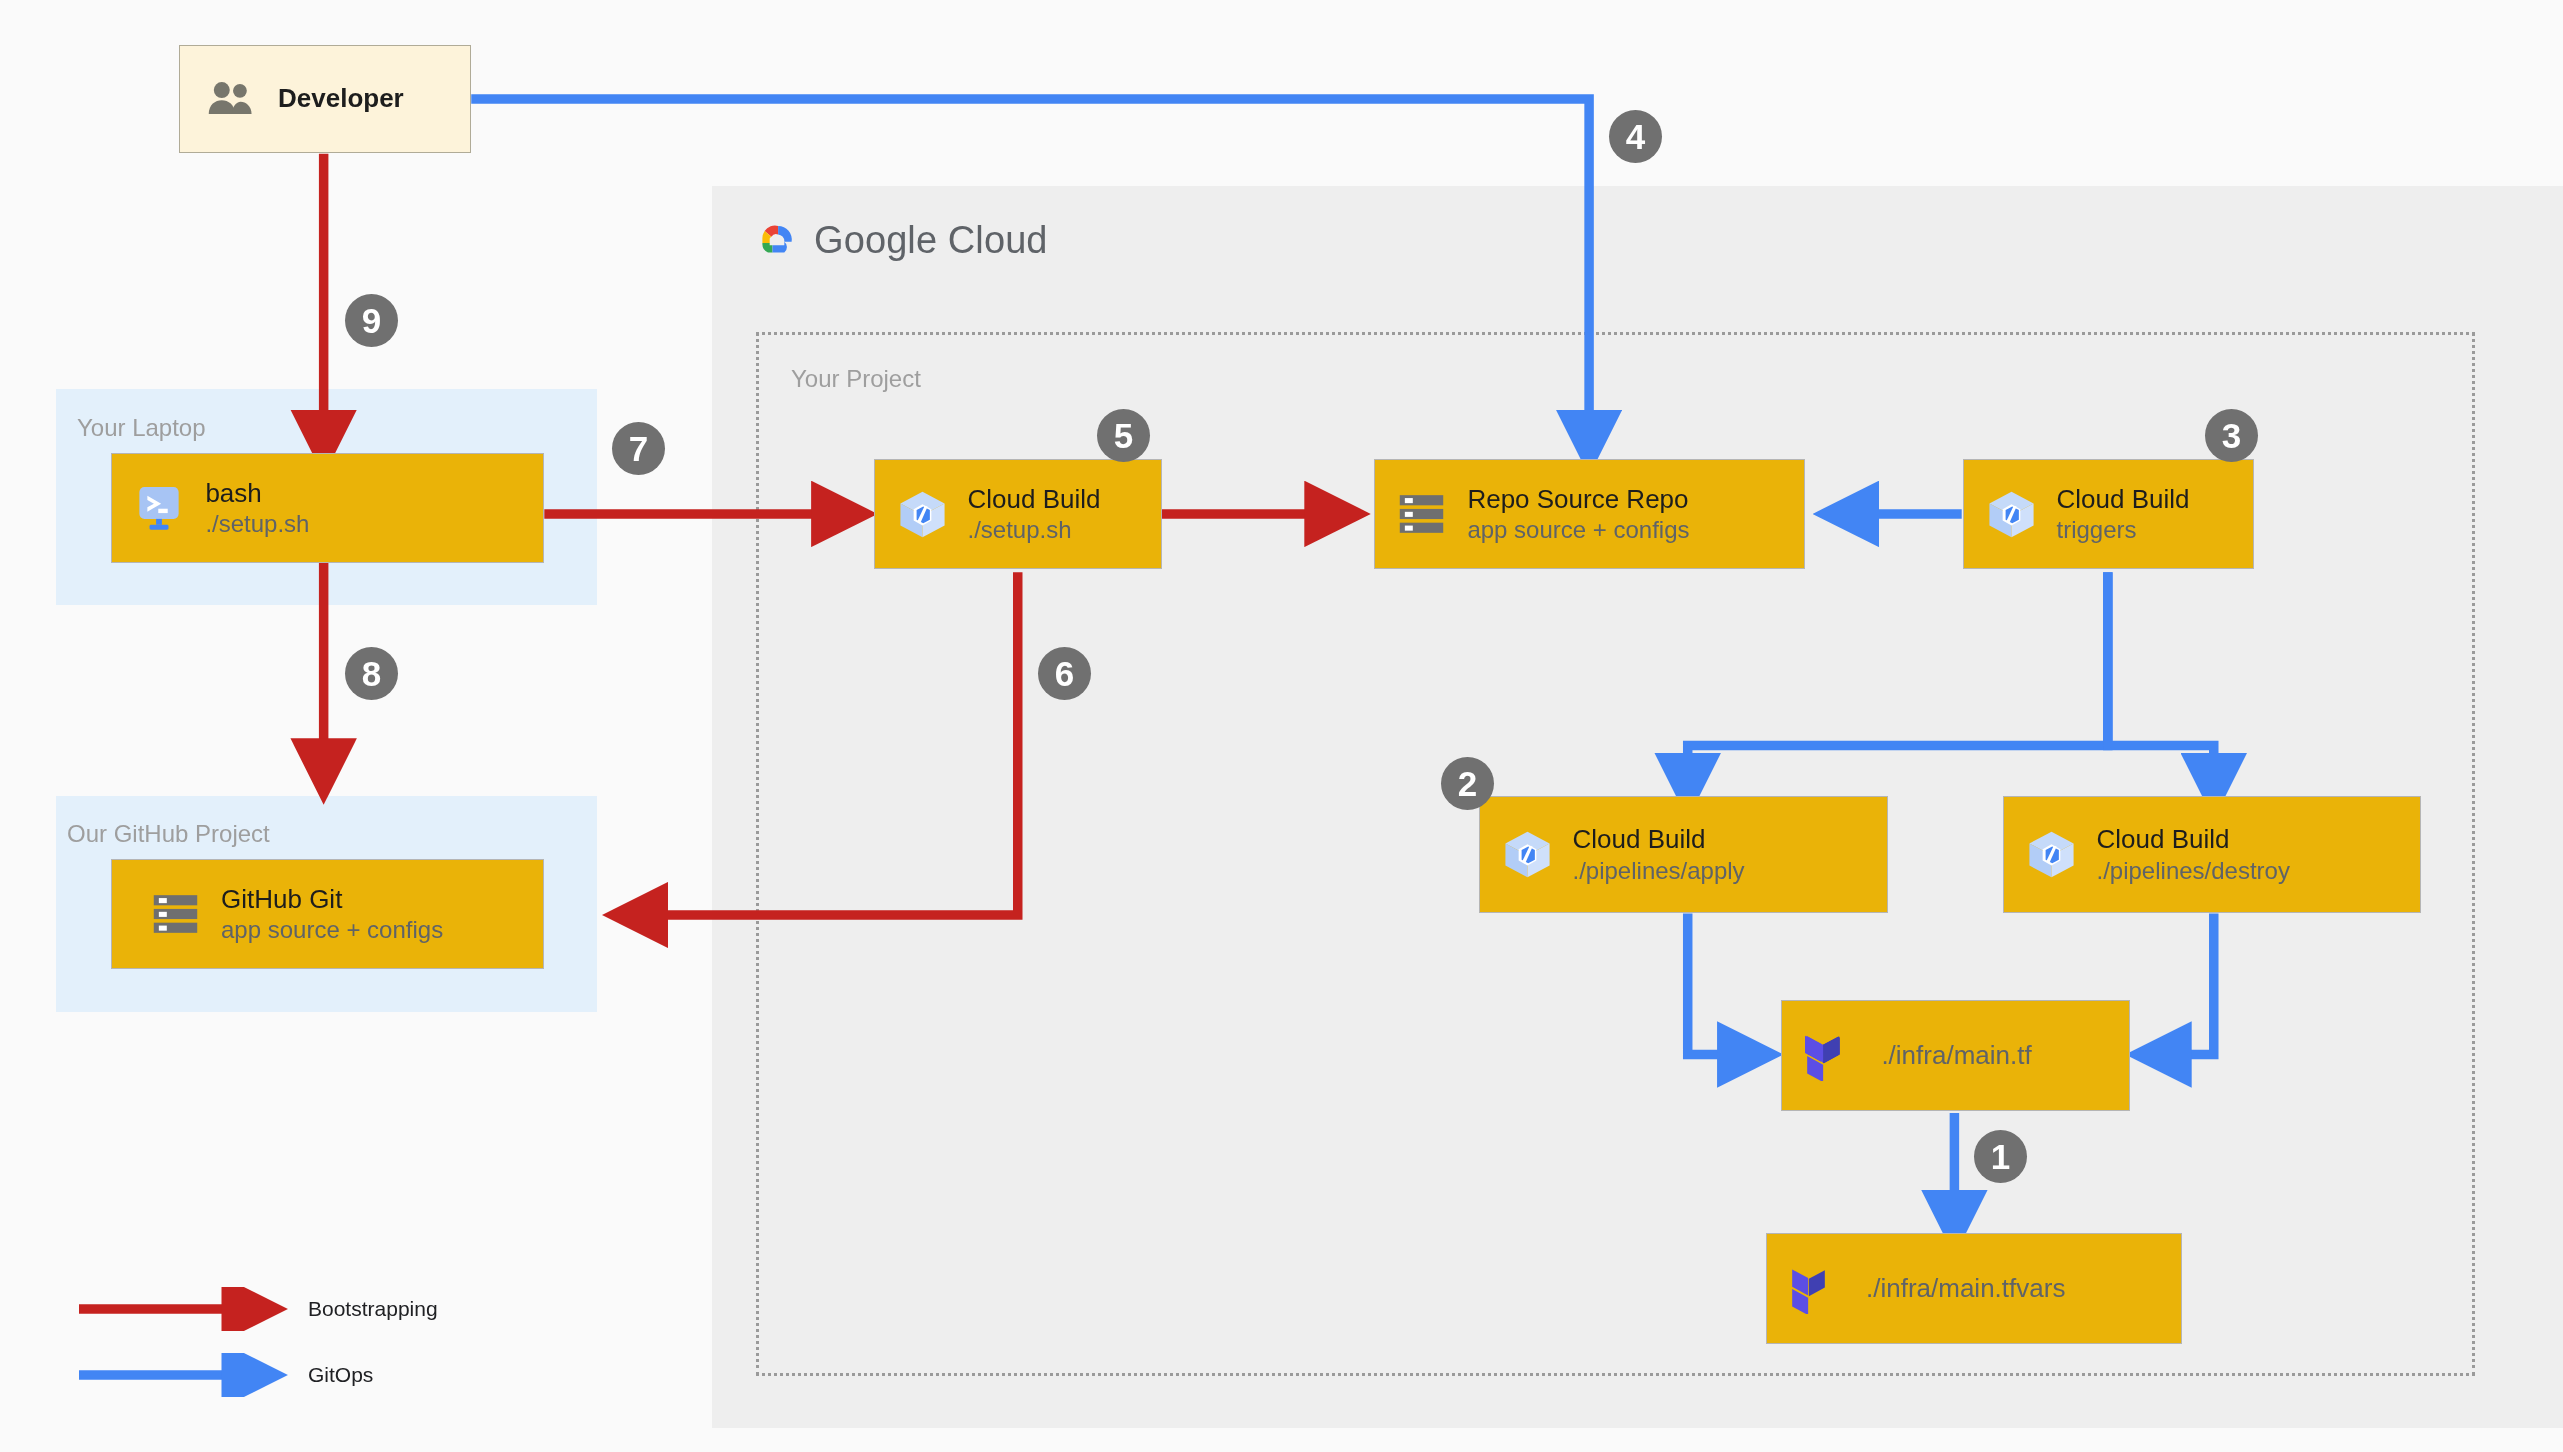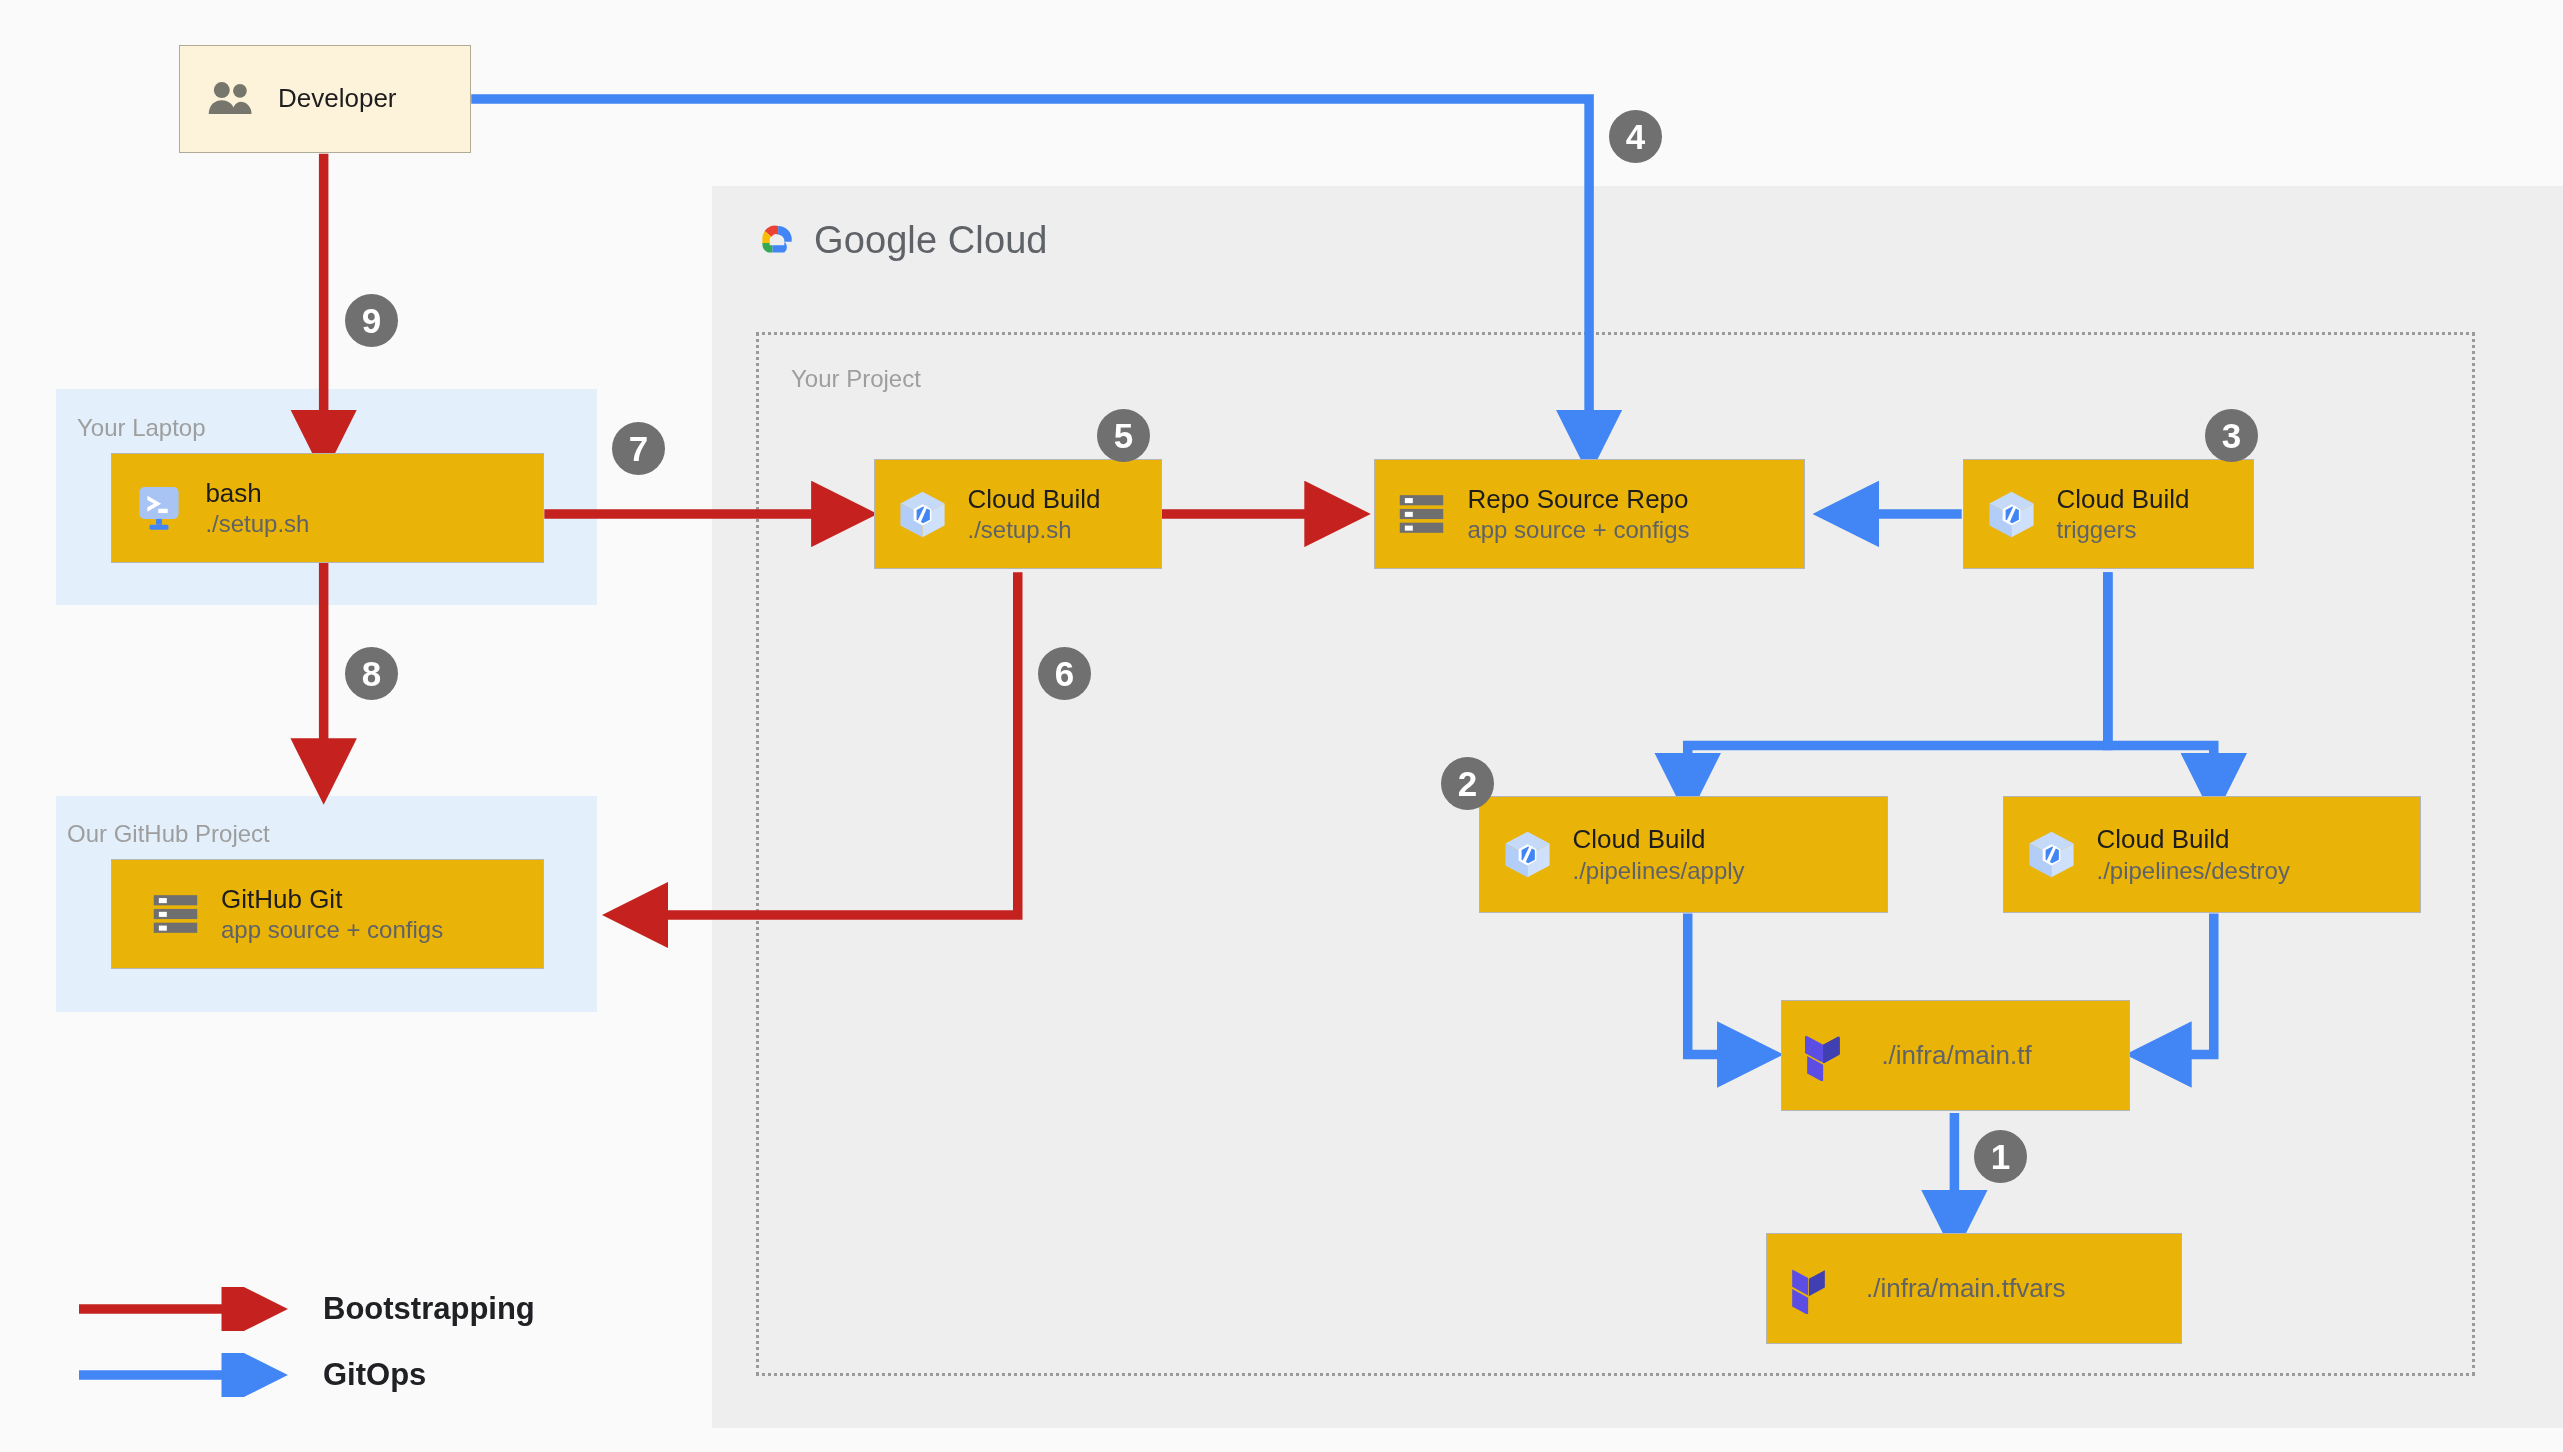--- a/index.html
+++ b/index.html
@@ -9,37 +9,37 @@
 
   .zone{position:absolute;}
   .gcp-panel{background:#eeeeee;}
   .project-box{border:3.7px dotted #9a9a9a;}
   .laptop-zone{background:#e3f0fb;}
 
   .zone-title{position:absolute;color:#9e9e9e;font-size:24px;white-space:nowrap;}
 
   .node{position:absolute;background:#eab308;border:1.5px solid #b5b5b5;box-sizing:border-box;
         display:flex;align-items:center;}
-  .node.dev{background:#fdf3da;border-color:#b0ab97;}
+  .node.dev{background:#fdf3da;border-color:#b0ab97;font-weight:bold;}
   .node .ico{flex:0 0 auto;display:flex;align-items:center;justify-content:center;}
   .node .txt{display:flex;flex-direction:column;justify-content:center;line-height:1.22;}
   .t-main{font-size:26px;color:#1d1d1d;white-space:nowrap;}
   .t-sub{font-size:24px;color:#5f6368;white-space:nowrap;}
   .t-only{font-size:26px;color:#5f6368;white-space:nowrap;}
 
   .badge{position:absolute;width:53px;height:53px;border-radius:50%;background:#707070;
          color:#fff;font-size:35px;font-weight:bold;display:flex;align-items:center;
          justify-content:center;line-height:1;}
 
   .gc-logo-wrap{position:absolute;display:flex;align-items:center;gap:19px;}
   .gc-text{font-size:38px;color:#5f6368;letter-spacing:0.1px;white-space:nowrap;}
   .gc-text b{font-weight:normal;}
 
   .legend-row{position:absolute;display:flex;align-items:center;}
-  .legend-label{font-size:31px;color:#202124;margin-left:25px;white-space:nowrap;font-weight:bold;}
+  .legend-label{font-size:21px;color:#202124;margin-left:10px;white-space:nowrap;}
 </style>
 </head>
 <body>
 
 <div id="canvas">
 
   <div class="zone gcp-panel" style="left:712px;top:186px;width:1851px;height:1242px;"></div>
 
   <div class="zone project-box" style="left:756px;top:332px;width:1713px;height:1038px;"></div>
   <div class="zone-title" style="left:791px;top:365px;">Your Project</div>

